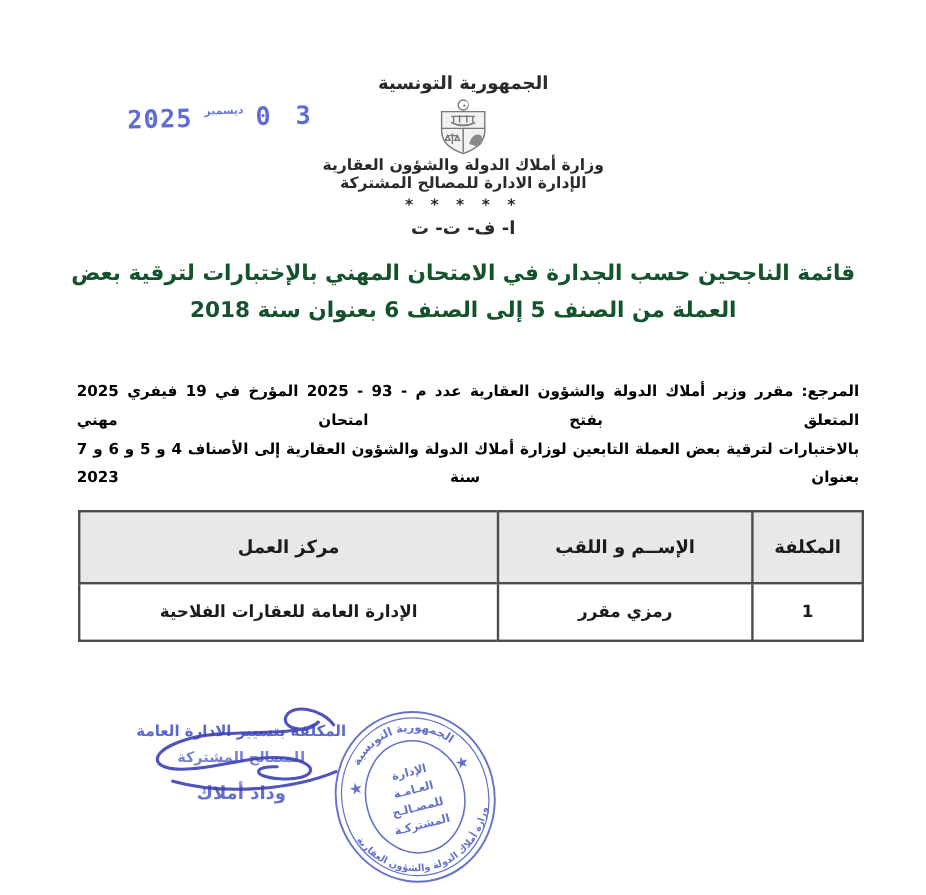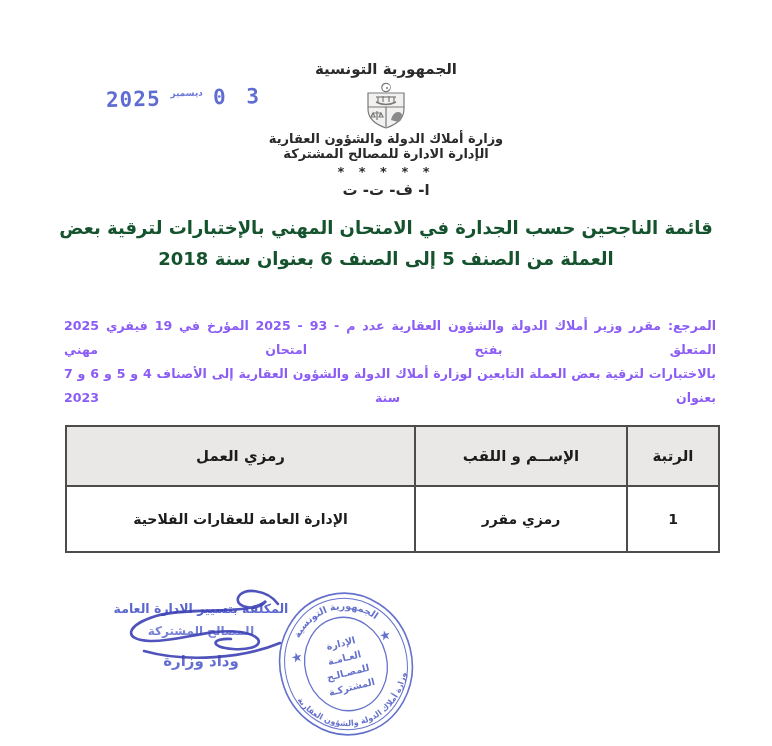--- a/index.html
+++ b/index.html
@@ -59,21 +59,21 @@
     color: #14532d;
   }
 
   
   .reference {
     position: absolute;
     top: 314px; left: 64px; width: 652px;
     direction: rtl;
     font-weight: bold;
     font-size: 12.6px;
-    color: #8b5cf6;
+    color: #000000;
   }
   .reference .ref-line {
     text-align: justify;
     text-align-last: justify;
     line-height: 24px;
     white-space: nowrap;
     display: flex;
   }
   .reference .ref-line span { width: 100%; text-align: justify; text-align-last: justify; white-space: normal; }
 
@@ -92,21 +92,21 @@
     font-weight: bold;
     color: #1c1c1c;
   }
   table.results th {
     background: #eae7e7;
     height: 60px;
     font-size: 15px;
   }
   table.results td {
     background: #ffffff;
-    height: 66px;
+    height: 48px;
     font-size: 14px;
   }
   col.c-rank { width: 92px; }
   col.c-name { width: 212px; }
   col.c-center { width: 349px; }
 
   
   .sig-block {
     position: absolute;
     top: 601px; left: 92px; width: 218px;
@@ -180,39 +180,39 @@
 
   <div class="table-wrap">
     <table class="results">
       <colgroup>
         <col class="c-rank">
           <col class="c-name">
           <col class="c-center">
       </colgroup>
       <thead>
         <tr>
-          <th>الرتبة</th>
+          <th>المكلفة</th>
           <th>الإســم و اللقب</th>
-          <th>رمزي العمل</th>
+          <th>مركز العمل</th>
         </tr>
       </thead>
       <tbody>
         <tr>
           <td>1</td>
           <td>رمزي مقرر</td>
           <td>الإدارة العامة للعقارات الفلاحية</td>
         </tr>
       </tbody>
     </table>
   </div>
 
   <div class="sig-block">
     <div class="sig-line1">المكلفة بتسيير الادارة العامة</div>
     <div class="sig-line2">للمصالح المشتركة</div>
-    <div class="sig-name">وداد وزارة</div>
+    <div class="sig-name">وداد أملاك</div>
   </div>
 
   <svg class="sig-scrawl" width="215" height="86" viewBox="0 0 215 86">
     <g fill="none" stroke="#3c41b4" stroke-width="2.6" stroke-linecap="round" opacity="0.9">
       <path d="M186,16 C176,2 150,-2 146,10 C143,20 166,24 174,13 C160,28 96,18 64,28
                C34,37 30,52 58,53 C86,54 118,40 148,44 C176,48 172,63 141,61
                C116,59 120,50 139,51"></path>
       <path d="M52,63 C95,75 152,70 188,55"></path>
     </g>
   </svg>

